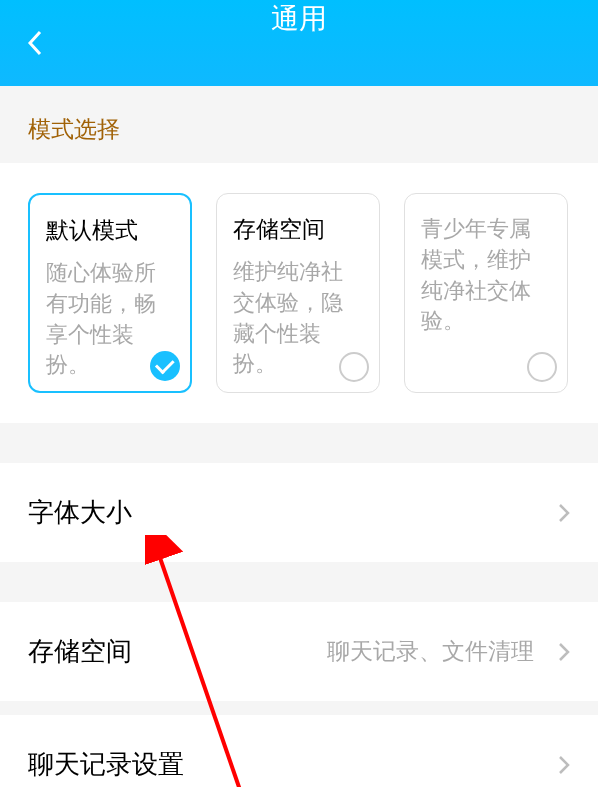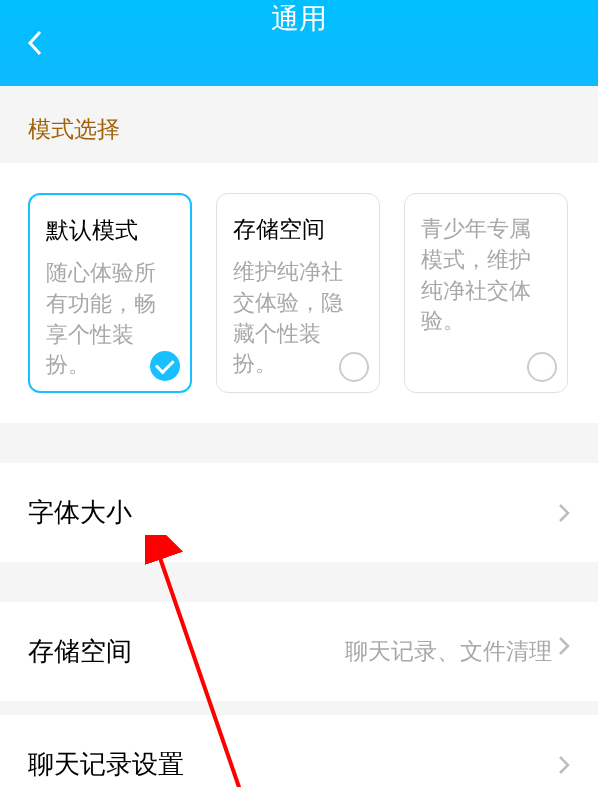--- a/index.html
+++ b/index.html
@@ -119,22 +119,22 @@
       align-items: center;
       justify-content: space-between;
       position: relative;
     }
     .list-item-title {
       font-size: 26px;
       color: #000;
     }
     .list-item-right {
       display: flex;
-      align-items: flex-start;
-      gap: 6px;
+      align-items: center;
+      gap: 24px;
     }
     .list-item-subtitle {
       font-size: 23px;
       color: #a8a8a8;
     }
     .chevron-right {
       width: 12px;
       height: 20px;
       stroke: #bdbdbd;
       stroke-width: 2.5;

